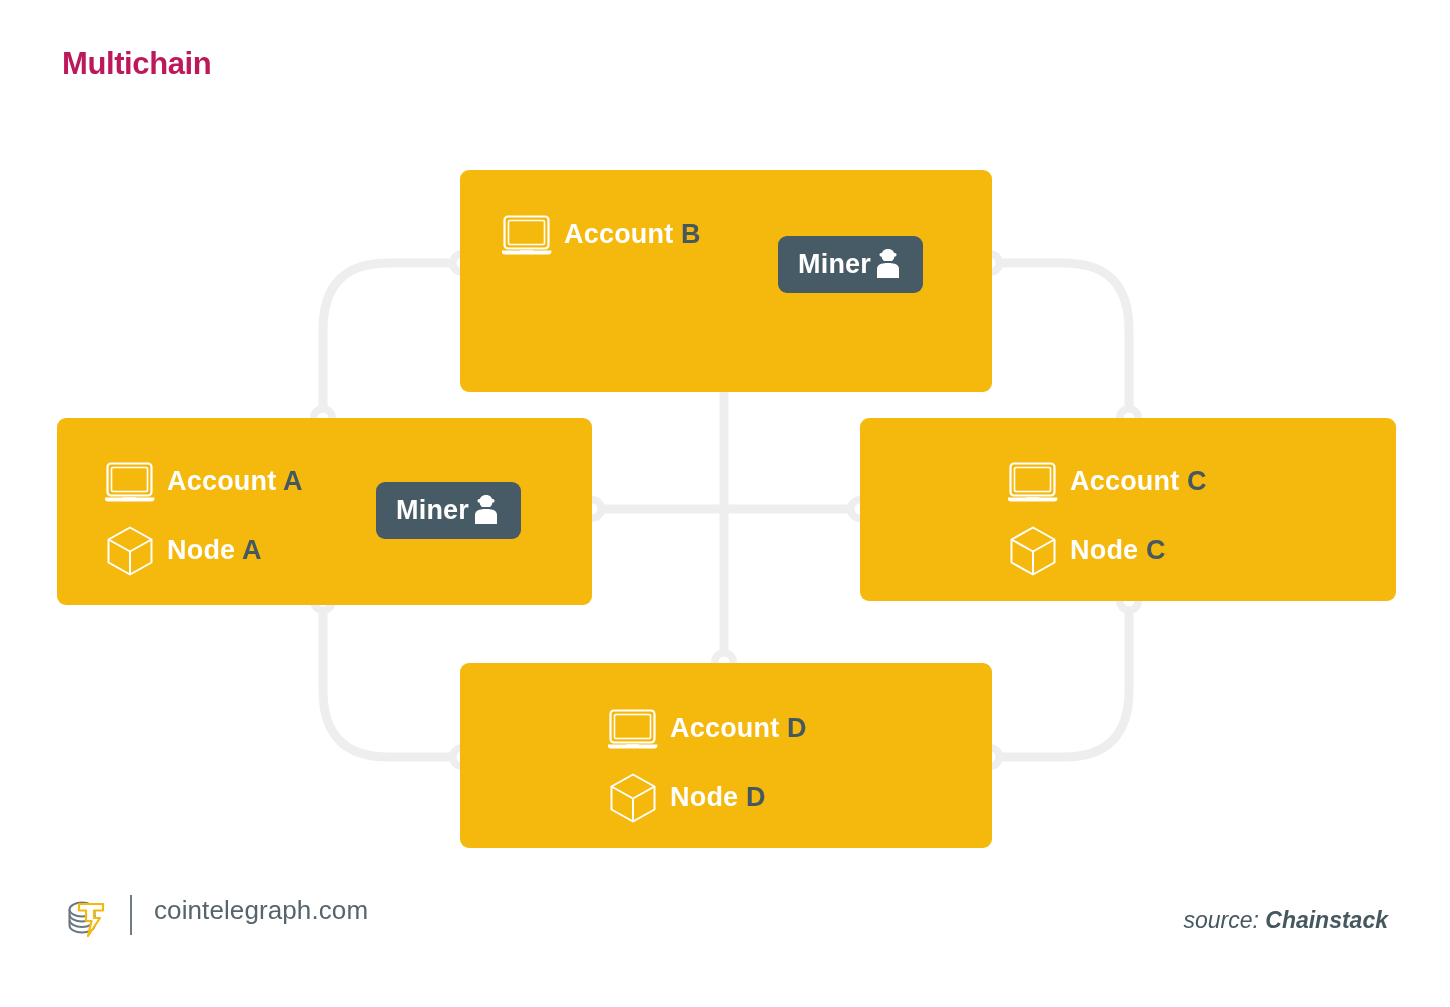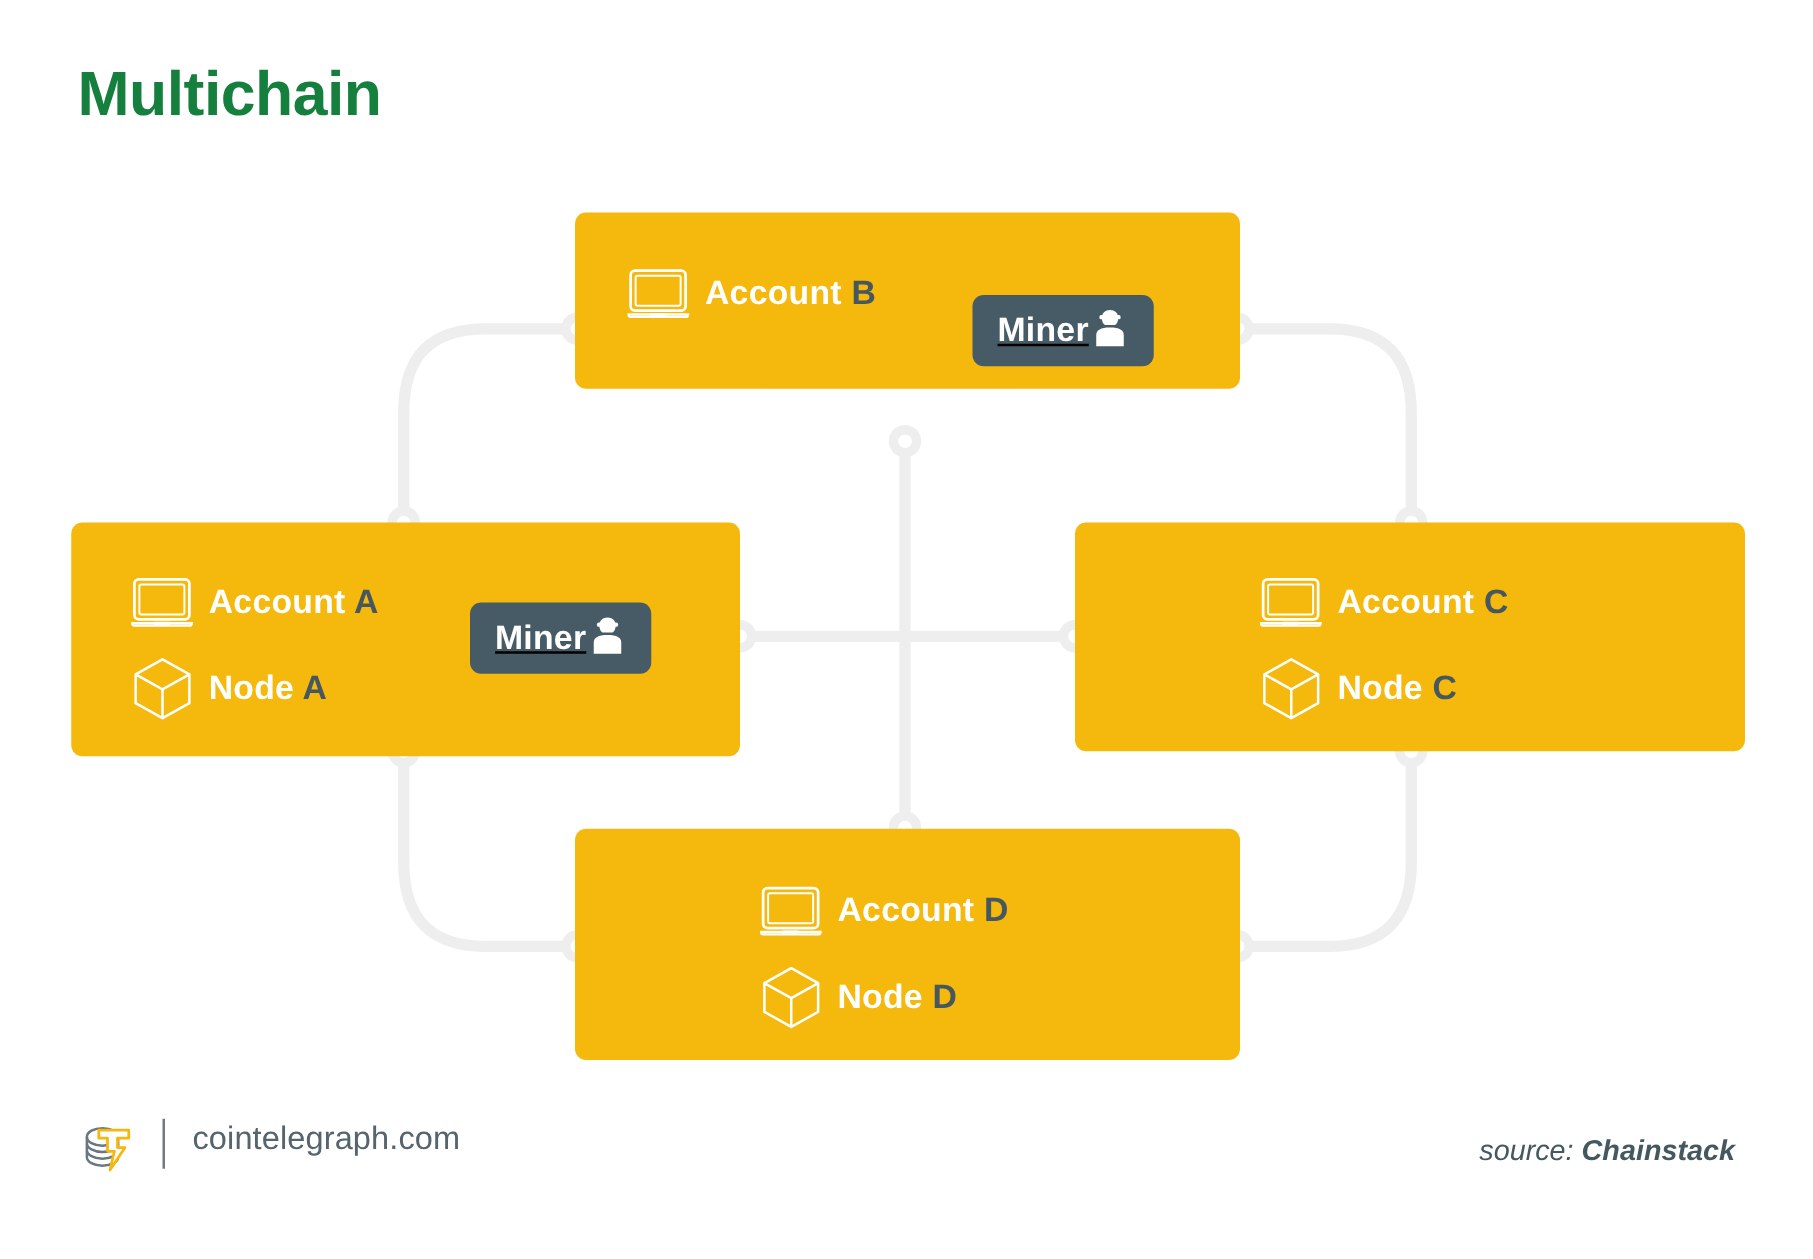--- a/index.html
+++ b/index.html
@@ -12,23 +12,23 @@
     height: 1007px;
     font-family: "Liberation Sans", "DejaVu Sans", sans-serif;
     position: relative;
     overflow: hidden;
   }
 
   #page-title {
     position: absolute;
     left: 62px;
     top: 46px;
-    font-size: 50px;
+    font-size: 31px;
     font-weight: bold;
-    color: #15803d;
+    color: #be185d;
     letter-spacing: -0.4px;
     text-align: center;
   }
 
   
   #diagram {
     position: absolute;
     left: 0;
     top: 0;
     width: 1450px;
@@ -43,21 +43,21 @@
     pointer-events: none;
   }
 
   
   .node-box {
     position: absolute;
     background: #F5B80D;
     border-radius: 9px;
     box-sizing: border-box;
   }
-  .box-b { left: 460px;  top: 170px; width: 532px; height: 141px; }
+  .box-b { left: 460px;  top: 170px; width: 532px; height: 222px; }
   .box-a { left: 57px;   top: 418px; width: 535px; height: 187px; }
   .box-c { left: 860px;  top: 418px; width: 536px; height: 183px; padding-left: 32px; }
   .box-d { left: 460px;  top: 663px; width: 532px; height: 185px; }
 
   .rows {
     position: absolute;
     display: flex;
     flex-direction: column;
     gap: 14px;
   }
@@ -92,21 +92,20 @@
   .miner-badge {
     position: absolute;
     background: #475b66;
     border-radius: 9px;
     display: flex;
     align-items: center;
     gap: 2px;
     padding: 0 20px;
     height: 57px;
     box-sizing: border-box;
-    text-decoration: underline;
   }
   .miner-badge .miner-text {
     font-size: 27px;
     font-weight: bold;
     color: #ffffff;
     letter-spacing: 0.2px;
   }
   .badge-b { left: 318px; top: 66px; }
   .badge-a { left: 319px; top: 64px; }
 

